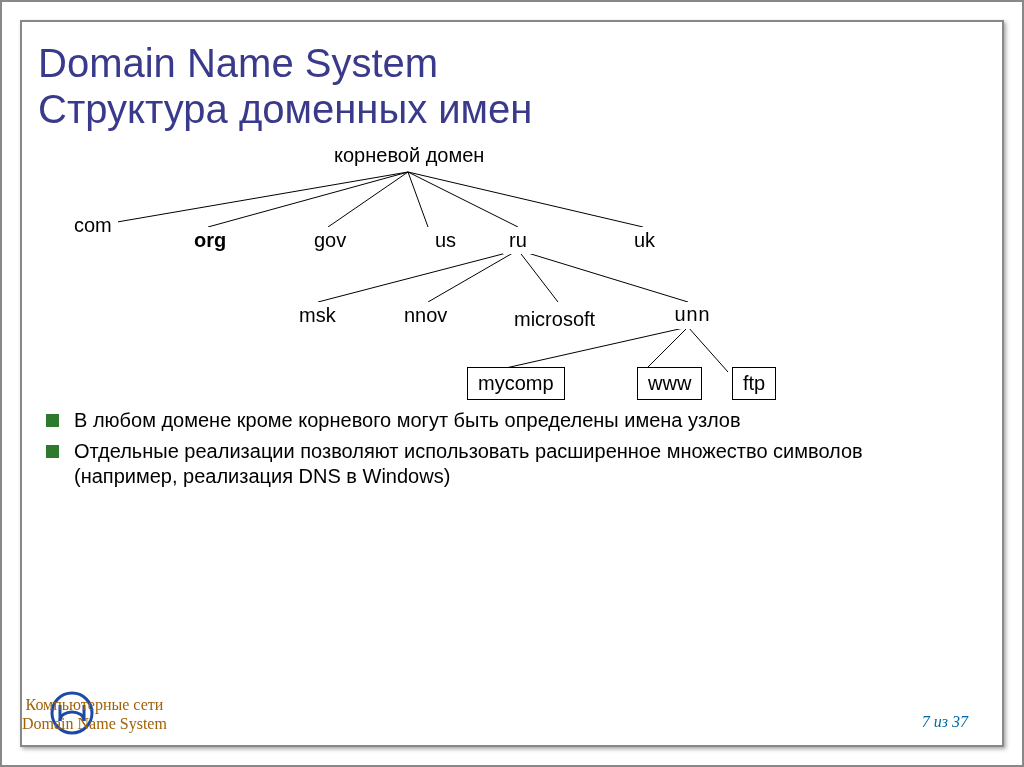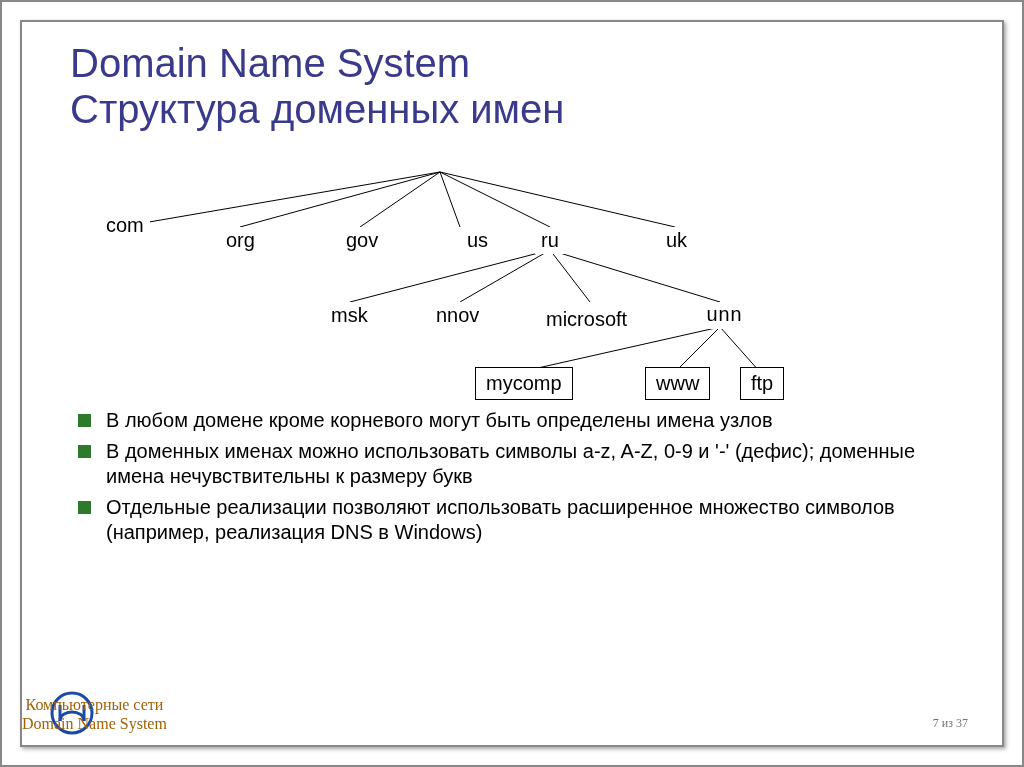--- a/index.html
+++ b/index.html
@@ -11,21 +11,21 @@
     color: #000;
     position: relative;
     border: 2px solid #888;
   }
   .slide {
     position: absolute;
     top: 18px; left: 18px; right: 18px; bottom: 18px;
     border: 2px solid #888;
     box-shadow: 2px 2px 4px rgba(0,0,0,0.35);
     background: #fff;
-    padding: 18px 34px 60px 48px;
+    padding: 18px 34px 60px 16px;
   }
   .title {
     font-size: 40px;
     color: #3a3a8c;
     line-height: 1.15;
     margin-bottom: 10px;
     font-weight: 400;
   }
   .diagram {
     position: relative;
@@ -40,20 +40,21 @@
     font-size: 20px;
     color: #000;
     background: #fff;
     padding: 2px 6px;
     text-align: center;
     white-space: nowrap;
   }
   .node.boxed {
     border: 1px solid #000;
     padding: 4px 10px;
+    margin-left: 24px;
   }
   .bullets {
     margin-top: 6px;
     padding-left: 8px;
   }
   .bullets li {
     list-style: none;
     position: relative;
     padding-left: 28px;
     font-size: 20px;
@@ -79,22 +80,23 @@
     font-family: Georgia, serif;
     font-size: 16px;
     color: #a16207;
   }
   .footer-center { text-align: center; line-height: 1.2; }
   .page-num {
     position: absolute;
     right: 34px;
     bottom: 14px;
     font-family: Georgia, serif;
-    color: #737373;
-    font-size: 12px;
+    color: #0369a1;
+    font-size: 16px;
+    font-style: italic;
   }
   .logo {
     position: absolute;
     left: 28px;
     bottom: 10px;
     width: 44px;
     height: 44px;
   }
   .logo svg { width:100%; height:100%; }
 </style>
@@ -123,41 +125,41 @@
         <line x1="470" y1="108" x2="380" y2="160"></line>
         <line x1="470" y1="108" x2="510" y2="160"></line>
         <line x1="470" y1="108" x2="640" y2="160"></line>
 
         <line x1="640" y1="185" x2="440" y2="230"></line>
         <line x1="640" y1="185" x2="595" y2="230"></line>
         <line x1="640" y1="185" x2="680" y2="230"></line>
       </g>
     </svg>
 
+    <div class="node" style="left:280px; top:0;">корневой домен</div>
 
     <div class="node" style="left:20px;  top:70px;">com</div>
-    <div class="node" style="left:140px; top:85px;">org</div>
+    <div class="node" style="left:140px; top:85px;font-weight:bold;">org</div>
     <div class="node" style="left:260px; top:85px;">gov</div>
     <div class="node" style="left:365px; top:85px;margin-left:16px;">us</div>
     <div class="node" style="left:455px; top:85px;">ru</div>
     <div class="node" style="left:580px; top:85px;">uk</div>
 
     <div class="node" style="left:245px; top:160px;">msk</div>
     <div class="node" style="left:350px; top:160px;">nnov</div>
     <div class="node" style="left:460px; top:164px;">microsoft</div>
     <div class="node" style="left:620px; top:160px;font-family:Liberation Mono, monospace;">unn</div>
 
     <div class="node boxed" style="left:395px; top:225px;">mycomp</div>
     <div class="node boxed" style="left:565px; top:225px;">www</div>
     <div class="node boxed" style="left:660px; top:225px;">ftp</div>
   </div>
 
   <ul class="bullets">
     <li>В любом домене кроме корневого могут быть определены имена узлов</li>
-    <li>В доменных именах можно использовать символы a-z, A-Z, 0-9 и '-' (дефис); доменные имена нечувствительны к размеру букв</li>
     <li>Отдельные реализации позволяют использовать расширенное множество символов (например, реализация DNS в Windows)</li>
   </ul>
 
   <div class="logo">
     <svg viewBox="0 0 44 44">
       <circle cx="22" cy="22" r="20" fill="none" stroke="#1b4aa6" stroke-width="3"></circle>
       <path d="M10 30 C10 18, 34 18, 34 30" fill="none" stroke="#1b4aa6" stroke-width="3"></path>
       <line x1="10" y1="30" x2="10" y2="14" stroke="#1b4aa6" stroke-width="3"></line>
       <line x1="34" y1="30" x2="34" y2="14" stroke="#1b4aa6" stroke-width="3"></line>
     </svg>

